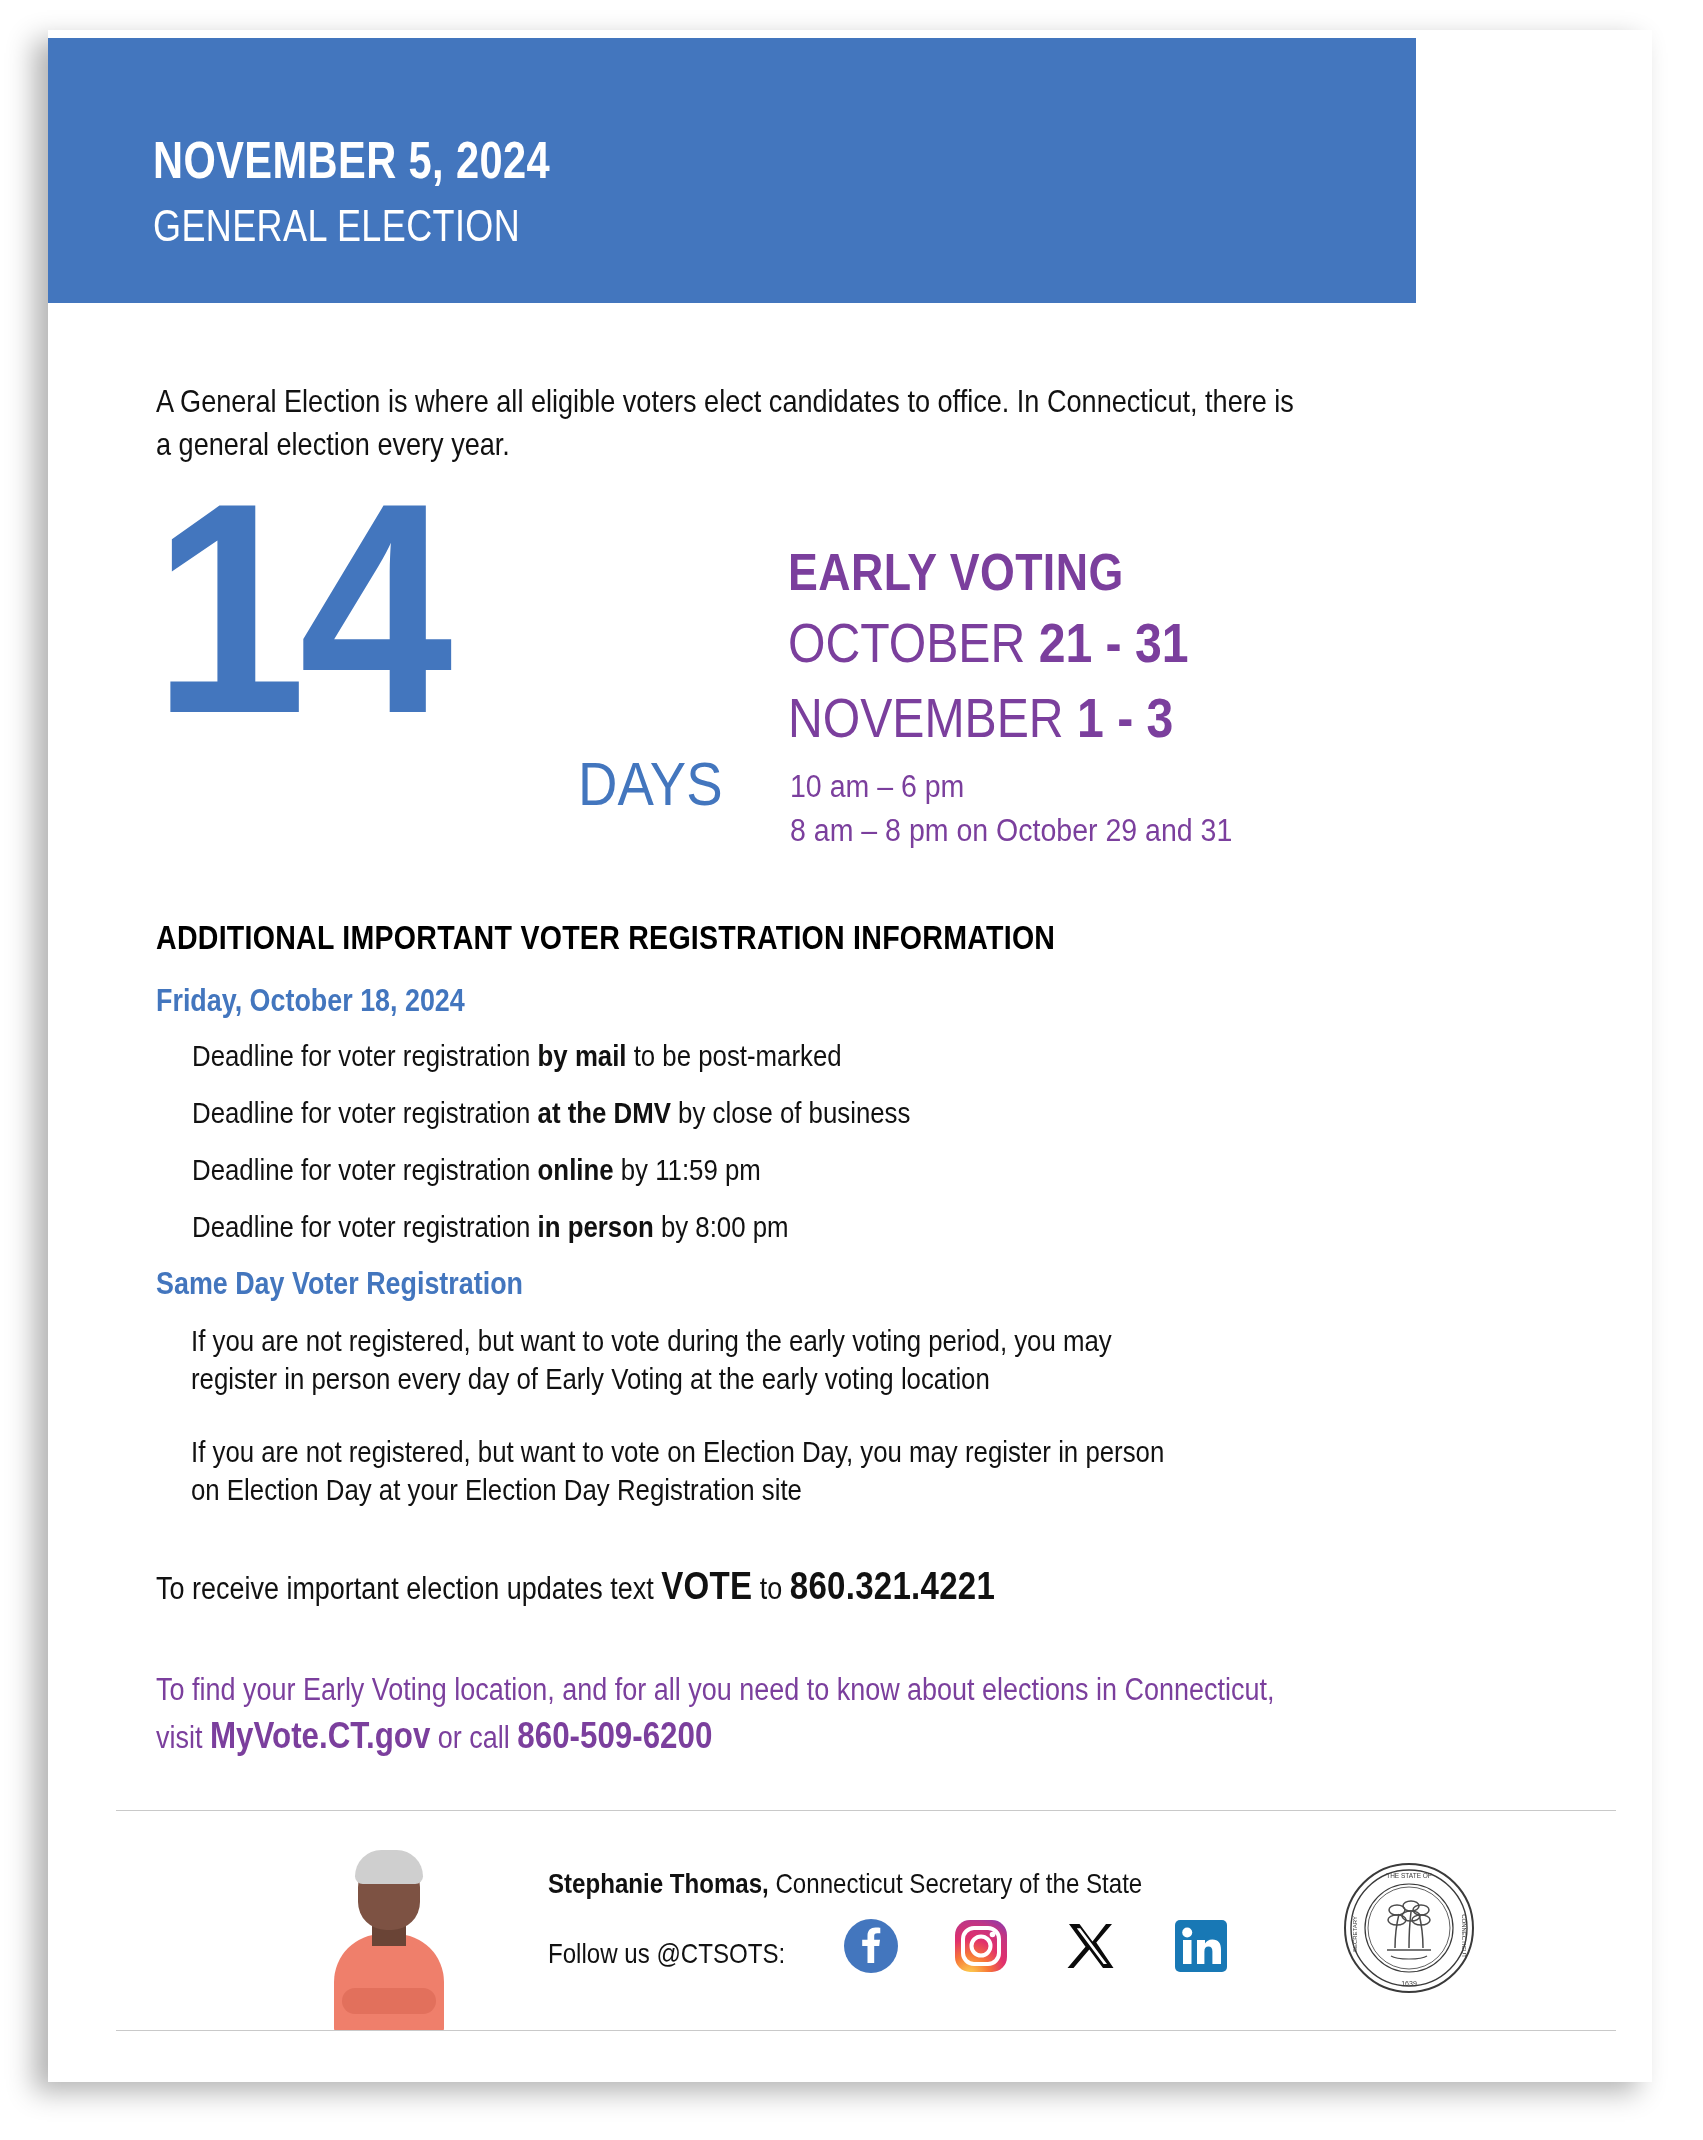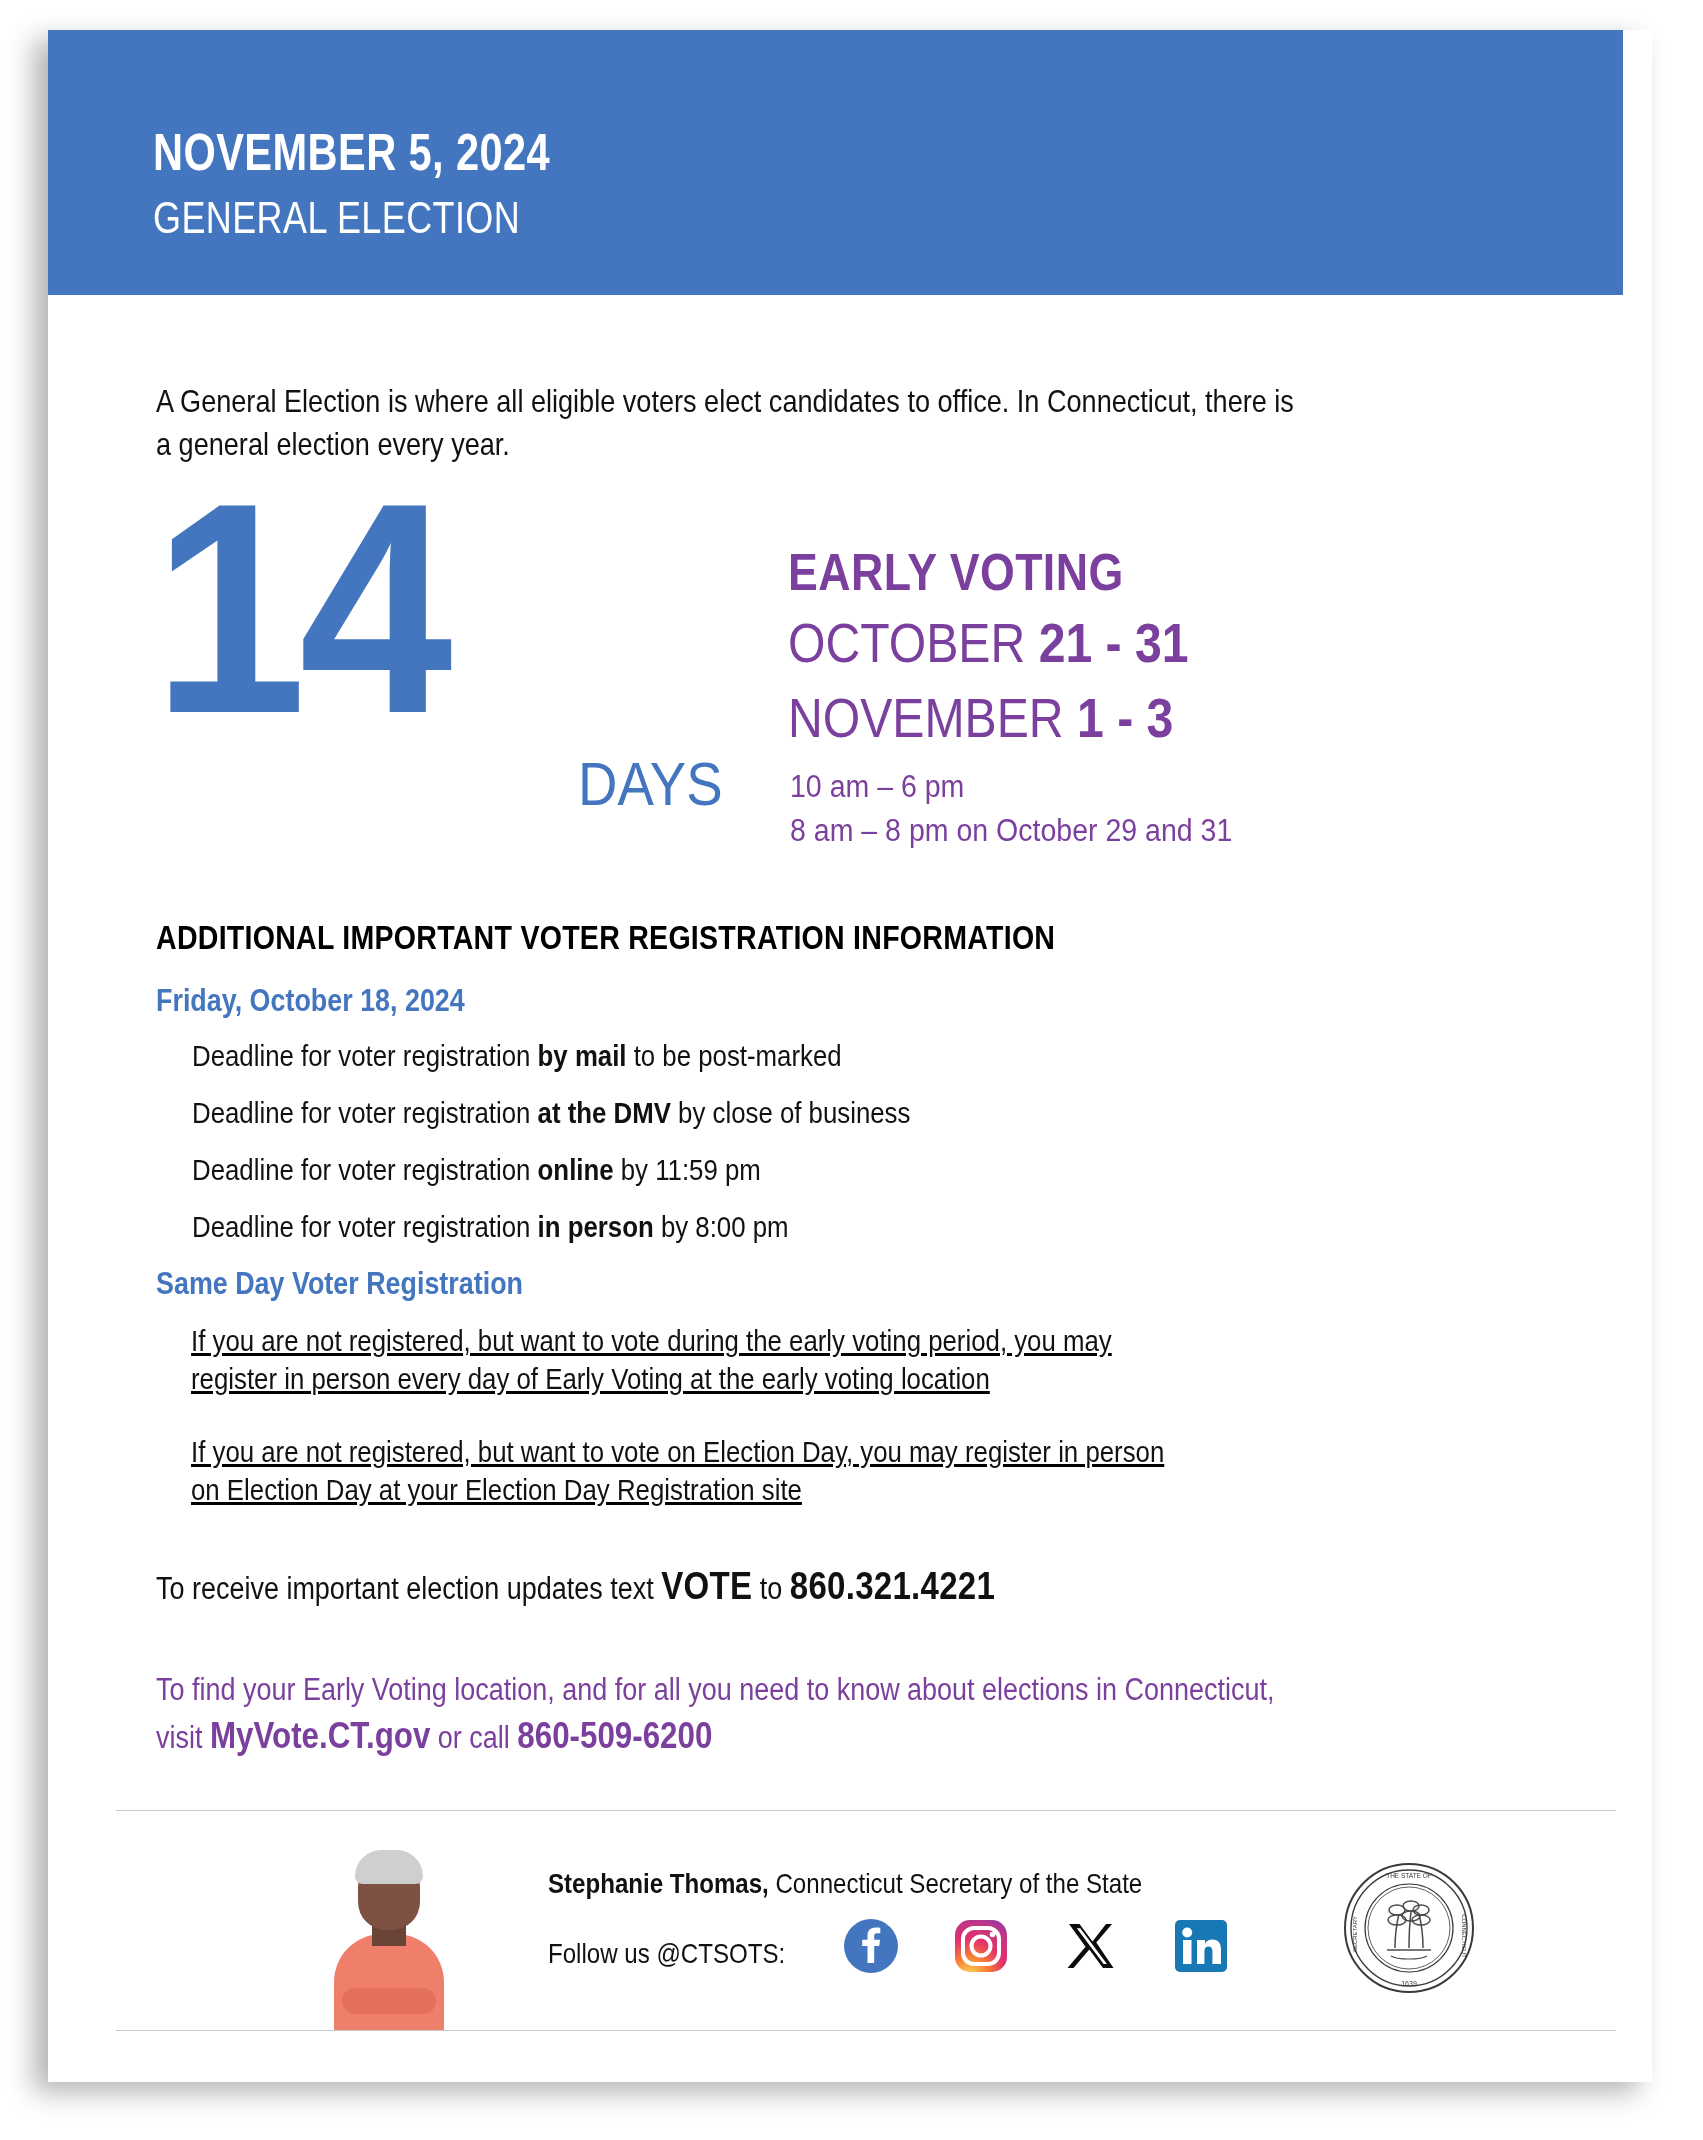--- a/index.html
+++ b/index.html
@@ -34,22 +34,22 @@
     left: 0; top: 0;
     width: 1604px;
     height: 2052px;
     background: #ffffff;
   }
 
   
   .header-band {
     position: absolute;
     left: 0;
-    top: 0;
-    width: 1575px;
+    top: 8px;
+    width: 1368px;
     height: 265px;
     background: #4376be;
     padding-left: 18px;
   }
   .header-date {
     position: absolute;
     left: 105px;
     top: 92px;
     color: #ffffff;
     font-size: 52px;
@@ -219,21 +219,20 @@
     transform-origin: left top;
     white-space: nowrap;
   }
   .deadline-item b { font-weight: 700; }
 
   .sdr {
     position: absolute;
     left: 143px;
     top: 1292px;
     width: 1400px;
-    text-decoration: underline;
   }
   .sdr-para {
     color: #111111;
     font-size: 30px;
     line-height: 1.28;
     margin-bottom: 34px;
     transform: scaleX(0.86);
     transform-origin: left top;
     width: 1160px;
   }

